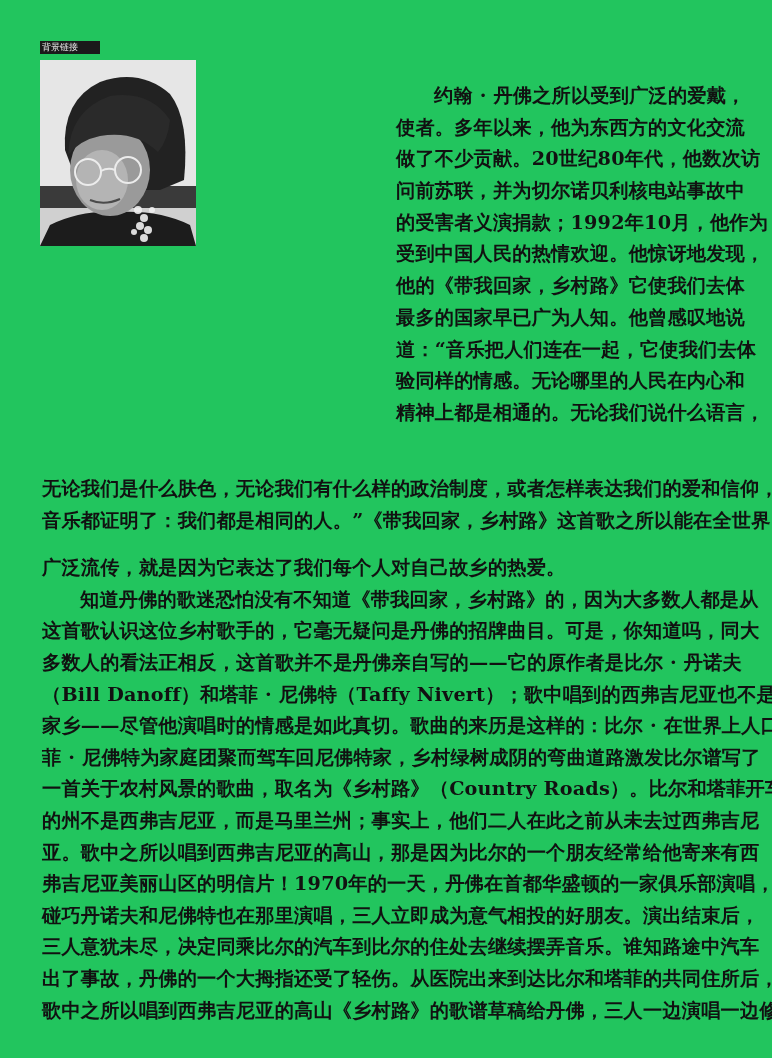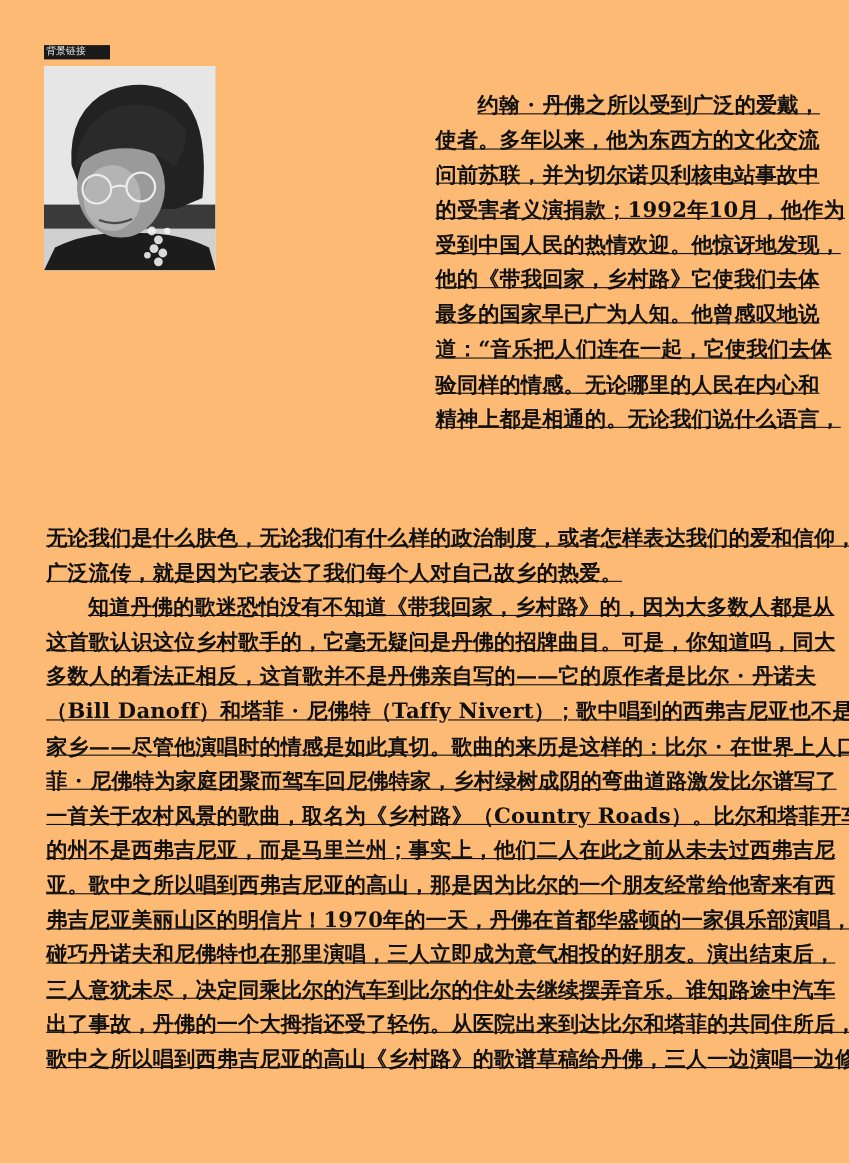--- a/index.html
+++ b/index.html
@@ -1,50 +1,50 @@
 <!DOCTYPE html>
 <html><head>
 <meta charset="utf-8">
 <style>
   html, body { margin: 0; padding: 0; background: #ffffff; }
   body {
     width: 772px; height: 1058px; position: relative; overflow: hidden;
     font-family: "DejaVu Serif", "Liberation Serif", serif;
     color: #111111;
   }
-  .page { position: absolute; left: 0; top: 0; width: 772px; height: 1058px; background: #fdba74; }
+  .page { position: absolute; left: 0; top: 0; width: 772px; height: 1058px; background: #22c55e; }
 
   .section-label {
     position: absolute; left: 40px; top: 41px; width: 60px; height: 13px;
     background: #1a1a1a; color: #e8e8e8;
     font-size: 9px; line-height: 13px; padding-left: 2px; box-sizing: border-box;
     letter-spacing: 0px; white-space: nowrap; overflow: hidden;
   }
 
   .photo {
     position: absolute; left: 40px; top: 60px; width: 156px; height: 186px;
     background: #d8d8d8; overflow: hidden;
   }
   .photo svg { display: block; width: 156px; height: 186px; }
 
   .right-col {
     position: absolute; left: 396px; top: 80px; width: 346px;
   }
   .line {
     display: block; height: 31.7px; line-height: 31.7px;
     font-size: 19.2px; font-weight: bold; white-space: nowrap;
-    text-align: justify; text-align-last: justify; letter-spacing: 0.2px; text-decoration: underline;
+    text-align: justify; text-align-last: justify; letter-spacing: 0.2px;
   }
   .line.indent { padding-left: 38px; }
 
   .full-col {
     position: absolute; left: 42px; top: 473px; width: 700px;
   }
   .full-col .line { height: 31.6px; line-height: 31.6px; }
-  .line.last { text-align-last: left; }
+  .line.last { text-align-last: left; margin-top: 16px; }
 </style>
 </head>
 <body>
 
 <div class="page">
 
   <div class="section-label">背景链接</div>
 
   <div class="photo" title="Black-and-white portrait of John Denver wearing round glasses and a flower lei">
     <svg viewBox="0 0 156 186" xmlns="http://www.w3.org/2000/svg">
@@ -77,32 +77,34 @@
         <path d="M61 111 Q68 107 75 110"></path>
       </g>
 
       <path d="M50 140 Q64 146 80 139" stroke="#4a4a4a" stroke-width="2" fill="none"></path>
     </svg>
   </div>
 
   <div class="right-col">
     <span class="line indent">约翰 · 丹佛之所以受到广泛的爱戴，</span>
     <span class="line">使者。多年以来，他为东西方的文化交流</span>
+    <span class="line">做了不少贡献。20世纪80年代，他数次访</span>
     <span class="line">问前苏联，并为切尔诺贝利核电站事故中</span>
     <span class="line">的受害者义演捐款；1992年10月，他作为</span>
     <span class="line">受到中国人民的热情欢迎。他惊讶地发现，</span>
     <span class="line">他的《带我回家，乡村路》它使我们去体</span>
     <span class="line">最多的国家早已广为人知。他曾感叹地说</span>
     <span class="line">道：“音乐把人们连在一起，它使我们去体</span>
     <span class="line">验同样的情感。无论哪里的人民在内心和</span>
     <span class="line">精神上都是相通的。无论我们说什么语言，</span>
   </div>
 
   <div class="full-col">
     <span class="line">无论我们是什么肤色，无论我们有什么样的政治制度，或者怎样表达我们的爱和信仰，</span>
+    <span class="line">音乐都证明了：我们都是相同的人。”《带我回家，乡村路》这首歌之所以能在全世界</span>
     <span class="line last">广泛流传，就是因为它表达了我们每个人对自己故乡的热爱。</span>
     <span class="line indent">知道丹佛的歌迷恐怕没有不知道《带我回家，乡村路》的，因为大多数人都是从</span>
     <span class="line">这首歌认识这位乡村歌手的，它毫无疑问是丹佛的招牌曲目。可是，你知道吗，同大</span>
     <span class="line">多数人的看法正相反，这首歌并不是丹佛亲自写的——它的原作者是比尔 · 丹诺夫</span>
     <span class="line">（Bill Danoff）和塔菲 · 尼佛特（Taffy Nivert）；歌中唱到的西弗吉尼亚也不是丹佛的</span>
     <span class="line">家乡——尽管他演唱时的情感是如此真切。歌曲的来历是这样的：比尔 · 在世界上人口</span>
     <span class="line">菲 · 尼佛特为家庭团聚而驾车回尼佛特家，乡村绿树成阴的弯曲道路激发比尔谱写了</span>
     <span class="line">一首关于农村风景的歌曲，取名为《乡村路》（Country Roads）。比尔和塔菲开车经过</span>
     <span class="line">的州不是西弗吉尼亚，而是马里兰州；事实上，他们二人在此之前从未去过西弗吉尼</span>
     <span class="line">亚。歌中之所以唱到西弗吉尼亚的高山，那是因为比尔的一个朋友经常给他寄来有西</span>

